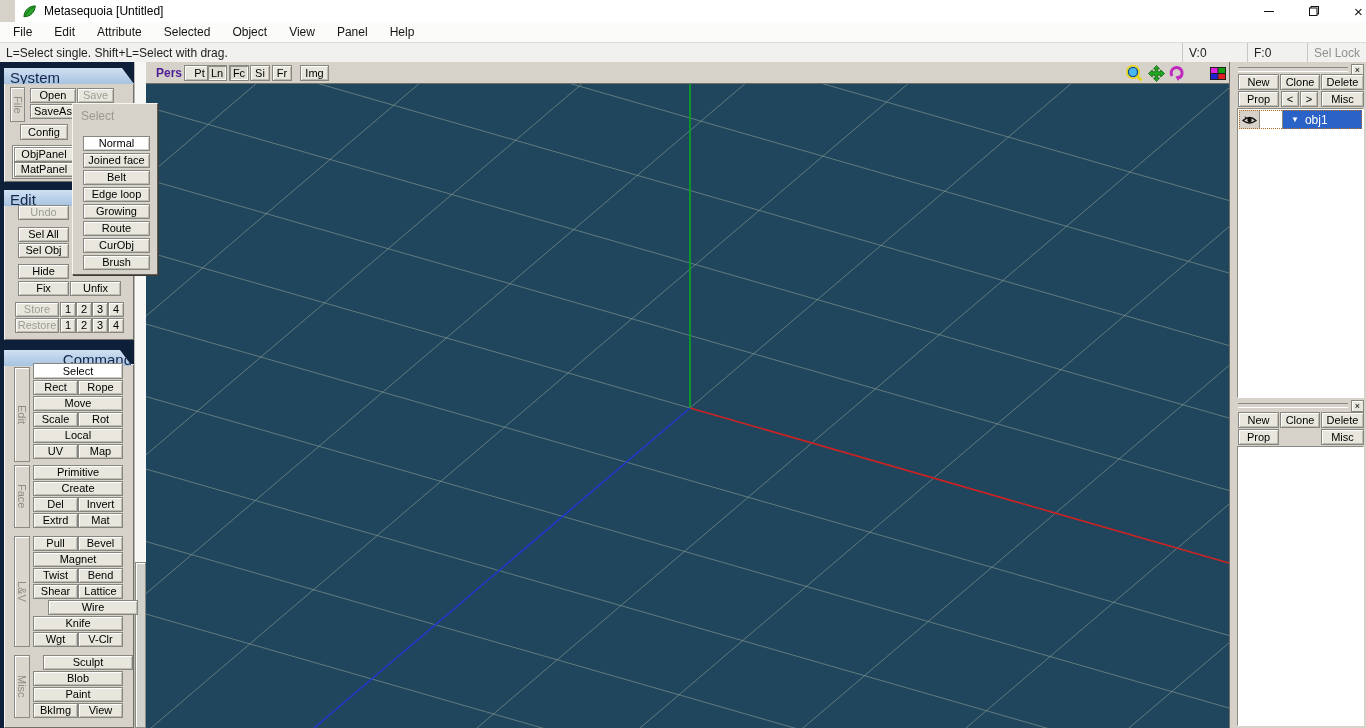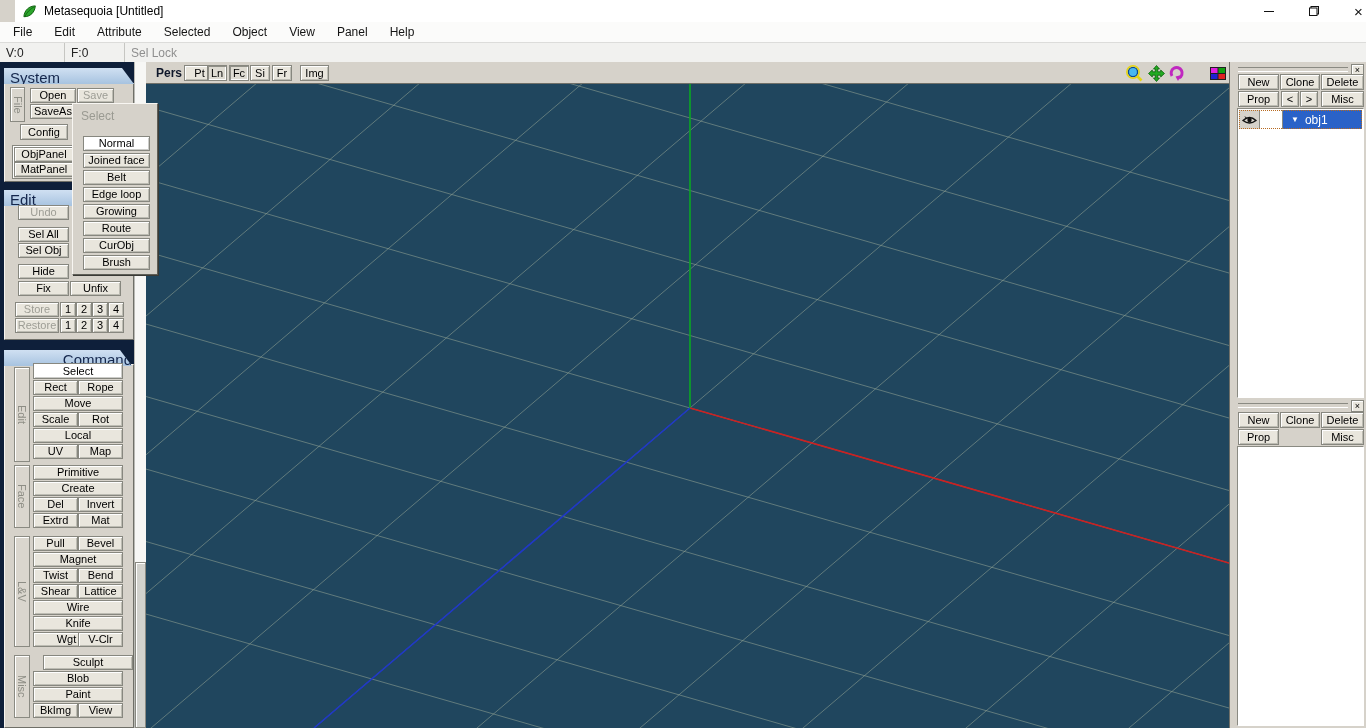--- a/index.html
+++ b/index.html
@@ -37,21 +37,21 @@
   .btn.active{background:#ffffff;}
   .btn.pressed{box-shadow:inset 1px 1px 0 rgba(90,90,84,.6),inset -1px -1px 0 rgba(255,255,255,.9);background:#dedbd2;}
   .vtab{position:absolute;background:#dad6ce;border:1px solid #8a8a82;box-shadow:inset 1px 1px 0 #fff;box-sizing:border-box;color:#8d8d85;writing-mode:vertical-rl;display:flex;align-items:center;justify-content:center;font-size:11px;z-index:1;}
   .groupbox{position:absolute;border:1px solid #87877f;box-shadow:inset 1px 1px 0 #fff;box-sizing:border-box;z-index:1;}
   
   .popup{position:absolute;left:72px;top:103px;width:86px;height:172px;background:#d6d2ca;border:1px solid;border-color:#f8f6f2 #5f5f58 #5f5f58 #f8f6f2;box-shadow:1px 1px 0 #3a3a36;box-sizing:border-box;z-index:50;}
   .popup-title{position:absolute;left:8px;top:5px;font-size:12px;color:#9a9a92;}
   
   .viewport{position:absolute;left:146px;top:62px;width:1083px;height:666px;}
   .vp-toolbar{position:absolute;left:0;top:0;width:100%;height:22px;background:#d6d2ca;border-bottom:1px solid #6f6f68;box-sizing:border-box;}
-  .vp-mode{position:absolute;left:10px;top:4px;font-weight:bold;font-size:12px;color:#0f172a;}
+  .vp-mode{position:absolute;left:10px;top:4px;font-weight:bold;font-size:12px;color:#4c1d95;}
   .vp-btn{height:16px;top:3px;}
   .vp-canvas{position:absolute;left:0;top:22px;width:1083px;height:644px;background:#20465e;}
   .vp-icon{position:absolute;top:3px;width:18px;height:16px;display:flex;align-items:center;justify-content:center;}
   
   .right-panel{position:absolute;left:1229px;top:62px;width:137px;bottom:0;background:#d6d2ca;border-left:1px solid #6f6f68;box-sizing:border-box;}
   .grip{position:absolute;height:3px;border-top:1px solid #8a8a82;border-bottom:1px solid #ffffff;}
   .xbtn{position:absolute;width:13px;height:12px;background:#e9e6dd;border:1px solid #87877f;box-shadow:inset 1px 1px 0 #fff;box-sizing:border-box;display:flex;align-items:center;justify-content:center;font-size:9px;line-height:1;z-index:2;}
   .listbox{position:absolute;background:#ffffff;border:1px solid;border-color:#8a8a82 #ffffff #ffffff #8a8a82;box-sizing:border-box;}
   .obj-row{position:absolute;left:1px;top:1px;right:1px;height:19px;display:flex;outline:1px dotted #b86a20;outline-offset:-1px;}
   .obj-eye{width:21px;background:#d6d2ca;border-right:1px solid #8a8a82;display:flex;align-items:center;justify-content:center;box-sizing:border-box;}
@@ -89,20 +89,21 @@
   <span class="menu-item">Edit</span>
   <span class="menu-item">Attribute</span>
   <span class="menu-item">Selected</span>
   <span class="menu-item">Object</span>
   <span class="menu-item">View</span>
   <span class="menu-item">Panel</span>
   <span class="menu-item">Help</span>
 </div>
 
 <div class="statusbar">
+  <div class="status-msg">L=Select single.  Shift+L=Select with drag.</div>
   <div class="status-seg seg-v">V:0</div>
   <div class="status-seg seg-f">F:0</div>
   <div class="status-seg seg-lock">Sel Lock</div>
 </div>
 
 <div class="sidebar">
 
   <div class="section" style="top:6px;height:120px;">
     <div class="panel-body" style="left:0;top:15px;width:130px;height:99px;"></div>
     <div class="hdr" style="width:130px;">System</div>
@@ -161,23 +162,23 @@
     <div class="btn" style="left:74px;top:163px;width:45px;height:15px;">Mat</div>
 
     <div class="vtab" style="left:10px;top:186px;width:16px;height:111px;">L&amp;V</div>
     <div class="btn" style="left:29px;top:186px;width:45px;height:15px;">Pull</div>
     <div class="btn" style="left:74px;top:186px;width:45px;height:15px;">Bevel</div>
     <div class="btn" style="left:29px;top:202px;width:90px;height:15px;">Magnet</div>
     <div class="btn" style="left:29px;top:218px;width:45px;height:15px;">Twist</div>
     <div class="btn" style="left:74px;top:218px;width:45px;height:15px;">Bend</div>
     <div class="btn" style="left:29px;top:234px;width:45px;height:15px;">Shear</div>
     <div class="btn" style="left:74px;top:234px;width:45px;height:15px;">Lattice</div>
-    <div class="btn" style="left:29px;top:250px;width:90px;height:15px;">Wire</div>
+    <div class="btn" style="left:44px;top:250px;width:90px;height:15px;">Wire</div>
     <div class="btn" style="left:29px;top:266px;width:90px;height:15px;">Knife</div>
-    <div class="btn" style="left:29px;top:282px;width:67px;height:15px;">Wgt</div>
+    <div class="btn" style="left:29px;top:282px;width:45px;height:15px;">Wgt</div>
     <div class="btn" style="left:74px;top:282px;width:45px;height:15px;">V-Clr</div>
 
     <div class="vtab" style="left:10px;top:305px;width:16px;height:63px;">Misc</div>
     <div class="btn" style="left:39px;top:305px;width:90px;height:15px;">Sculpt</div>
     <div class="btn" style="left:29px;top:321px;width:90px;height:15px;">Blob</div>
     <div class="btn" style="left:29px;top:337px;width:90px;height:15px;">Paint</div>
     <div class="btn" style="left:29px;top:353px;width:45px;height:15px;">BkImg</div>
     <div class="btn" style="left:74px;top:353px;width:45px;height:15px;">View</div>
   </div>
 </div>

